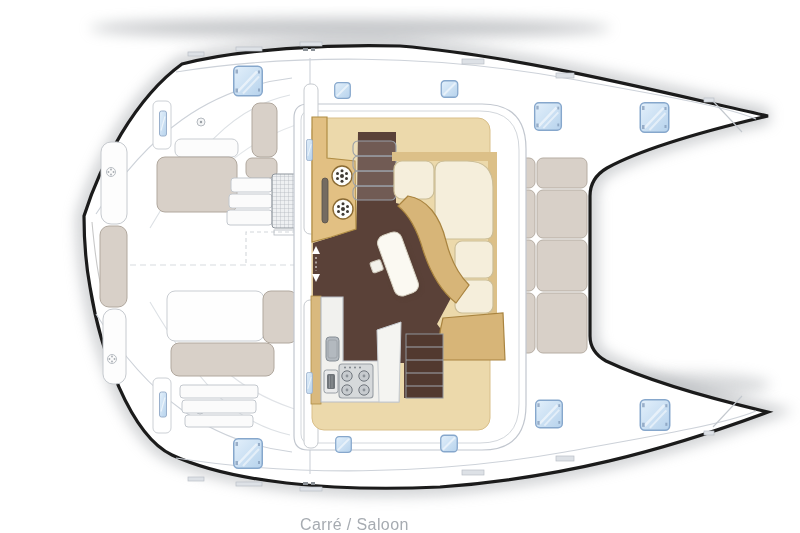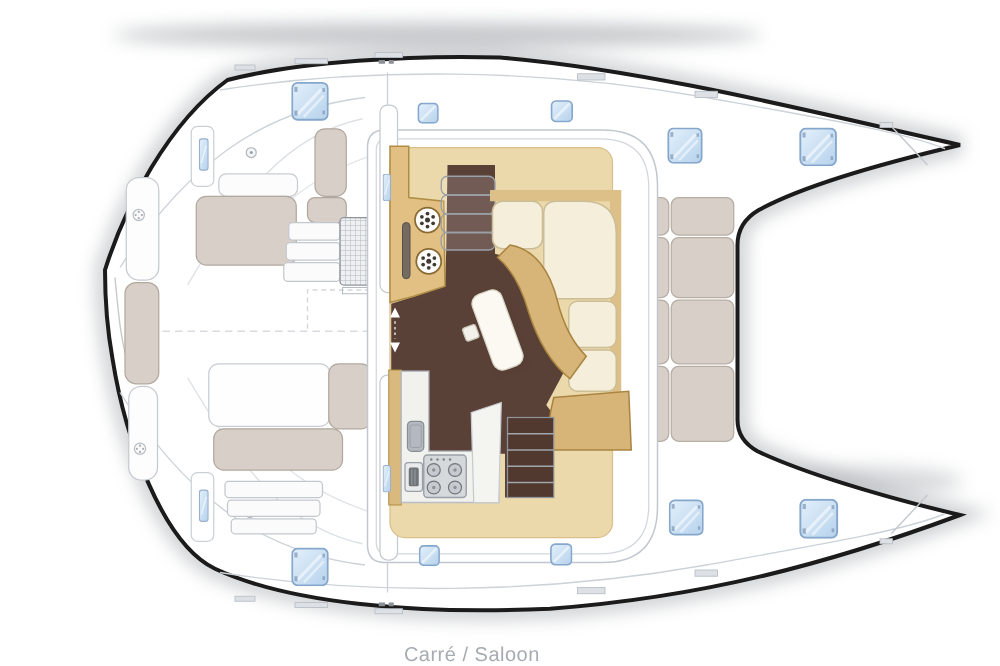--- a/index.html
+++ b/index.html
@@ -2,21 +2,21 @@
 <html><head>
 <meta charset="utf-8">
 <style>
   html,body{margin:0;padding:0;background:#ffffff;}
   .stage{
     position:relative;width:800px;height:533px;overflow:hidden;background:#ffffff;
     font-family:"Liberation Sans", sans-serif;
   }
   .stage svg{position:absolute;left:0;top:0;}
   .caption{
-    position:absolute;left:300px;top:516px;width:155px;text-align:center;
+    position:absolute;left:300px;top:516px;width:155px;text-align:left;
     font-size:16px;letter-spacing:.4px;color:#a6abb1;
   }
 </style>
 </head>
 <body>
 
 <div class="stage">
 <svg width="800" height="533" viewBox="0 0 800 533">
   <defs>
     <filter id="blur9" x="-60%" y="-60%" width="220%" height="220%">

